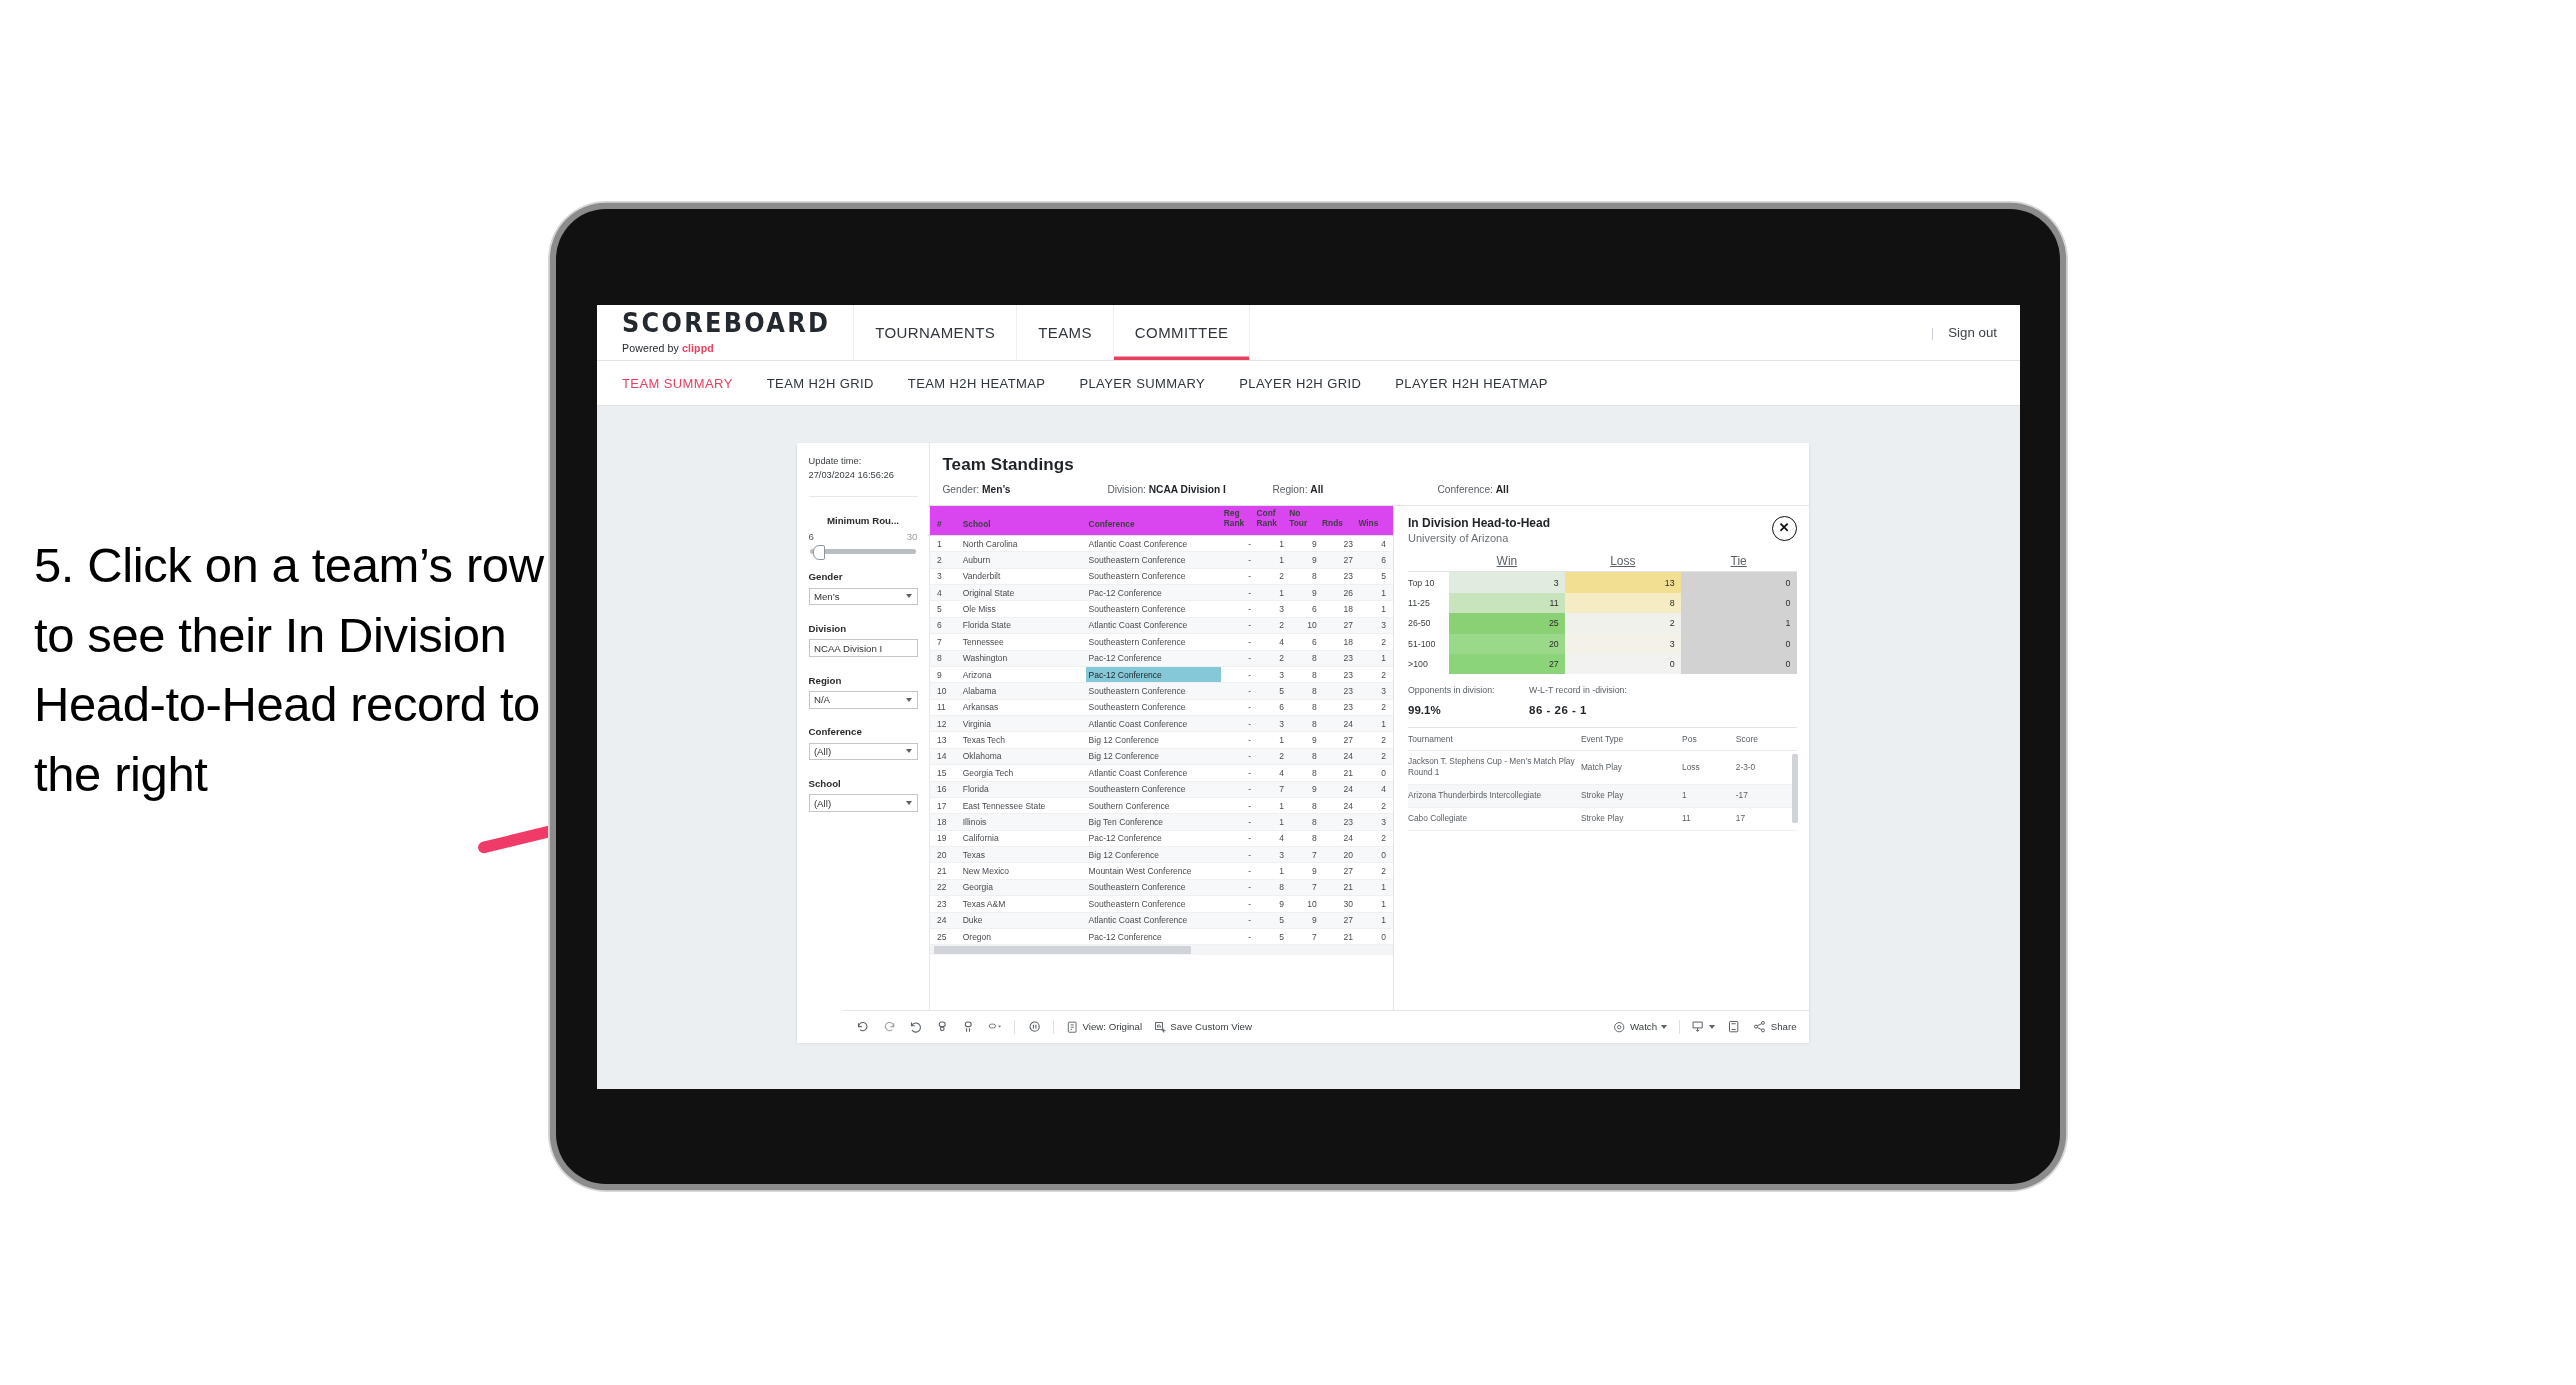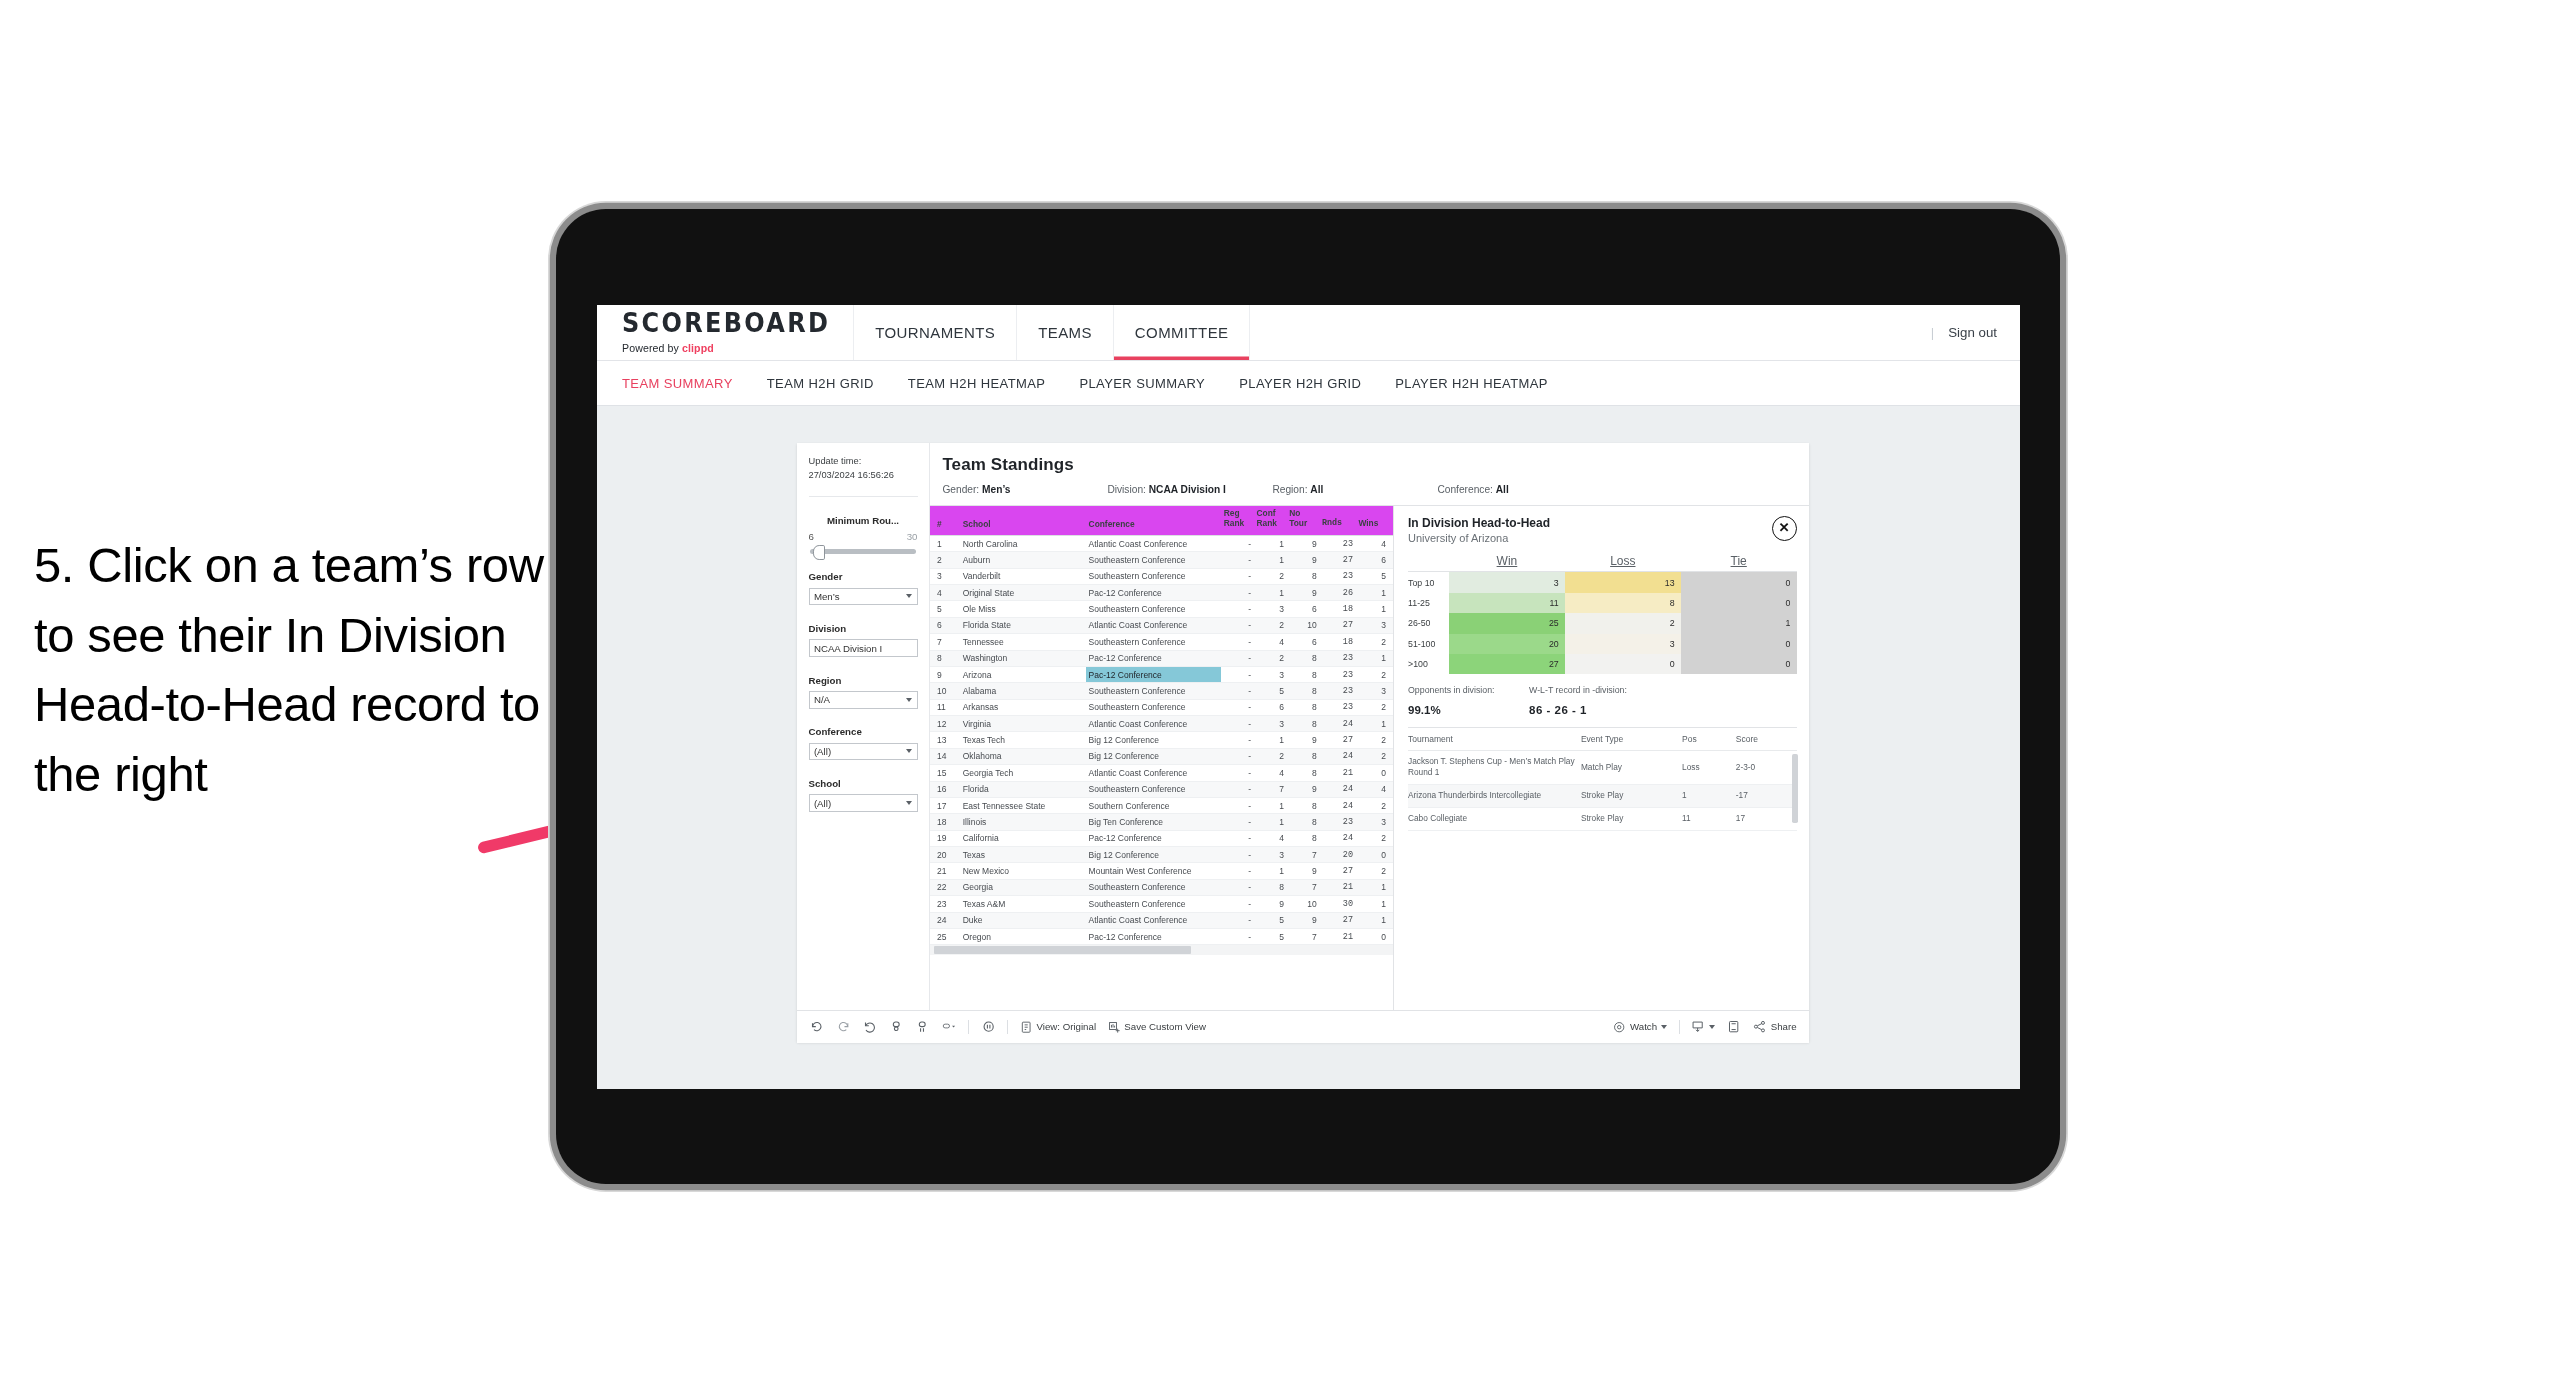--- a/index.html
+++ b/index.html
@@ -135,21 +135,21 @@
     border-bottom: 0.9px solid #eef0f2; white-space: nowrap; overflow: hidden;
   }
   tr.row:nth-child(even) td { background: #f7f8f9; }
   tr.row.selected td.conf { background: #85c8d8; color: #1f2328; }
   .c-num { width: 19.5px; text-align: left; padding-left: 7px !important;}
   .c-school { width: 117px; }
   .c-conf { width: 126px; }
   .c-reg { width: 26.5px; text-align: right; }
   .c-cf { width: 26.5px; text-align: right; }
   .c-no { width: 26.5px; text-align: right; }
-  .c-rn { width: 30px; text-align: right; font-family: Liberation Mono, monospace; }
+  .c-rn { width: 30px; text-align: right; }
   .c-wi { width: 26.5px; text-align: right; padding-right: 7px !important;}
   th.c-reg, th.c-cf, th.c-no, th.c-rn, th.c-wi { text-align: right; line-height: 1.15;}
   .hscroll { height: 9.7px; background: #f3f4f5; position: relative; }
   .hscroll .thumb { position:absolute; left:3.5px; top:0.9px; height:8px; width:257px; background:#d0d3d7; border-radius:0.9px;}
 
   
   .detail {
     flex: 1; border-left: 0.9px solid #e1e3e6; border-top: 0.9px solid #e1e3e6;
     padding: 10.6px 12.4px 0 14px; box-sizing: border-box; position: relative; min-width:0;
   }
@@ -194,21 +194,21 @@
   .t-name { width: 96px; }
   .t-type { width: 55px; }
   .t-pos { width: 28px; }
   .t-score { width: 32px; }
   .vscroll { position:absolute; right:-1.8px; top: 26.5px; width: 6.2px; height: 69px; background:#d0d3d7; border-radius:1.8px;}
 
   
   .toolbar {
     height: 32px; border-top: 0.9px solid #e1e3e6; background:#fff;
     display:flex; align-items:center; padding: 0 12.4px; gap: 11.5px;
-    font-size: 9.7px; color: #3c4043;
+    font-size: 9.7px; color: #3c4043; margin-left: 46px;
   }
   .tb-ico { width: 15px; height: 15px; display:flex; align-items:center; justify-content:center; color:#5a6066; cursor:pointer;}
   .tb-sep { width:0.9px; height:14px; background:#dcdfe3; }
   .tb-btn { display:flex; align-items:center; gap:4.4px; cursor:pointer; }
   .tb-spacer { flex:1; }
 </style>
 </head>
 <body>
 
 <div id="root">

